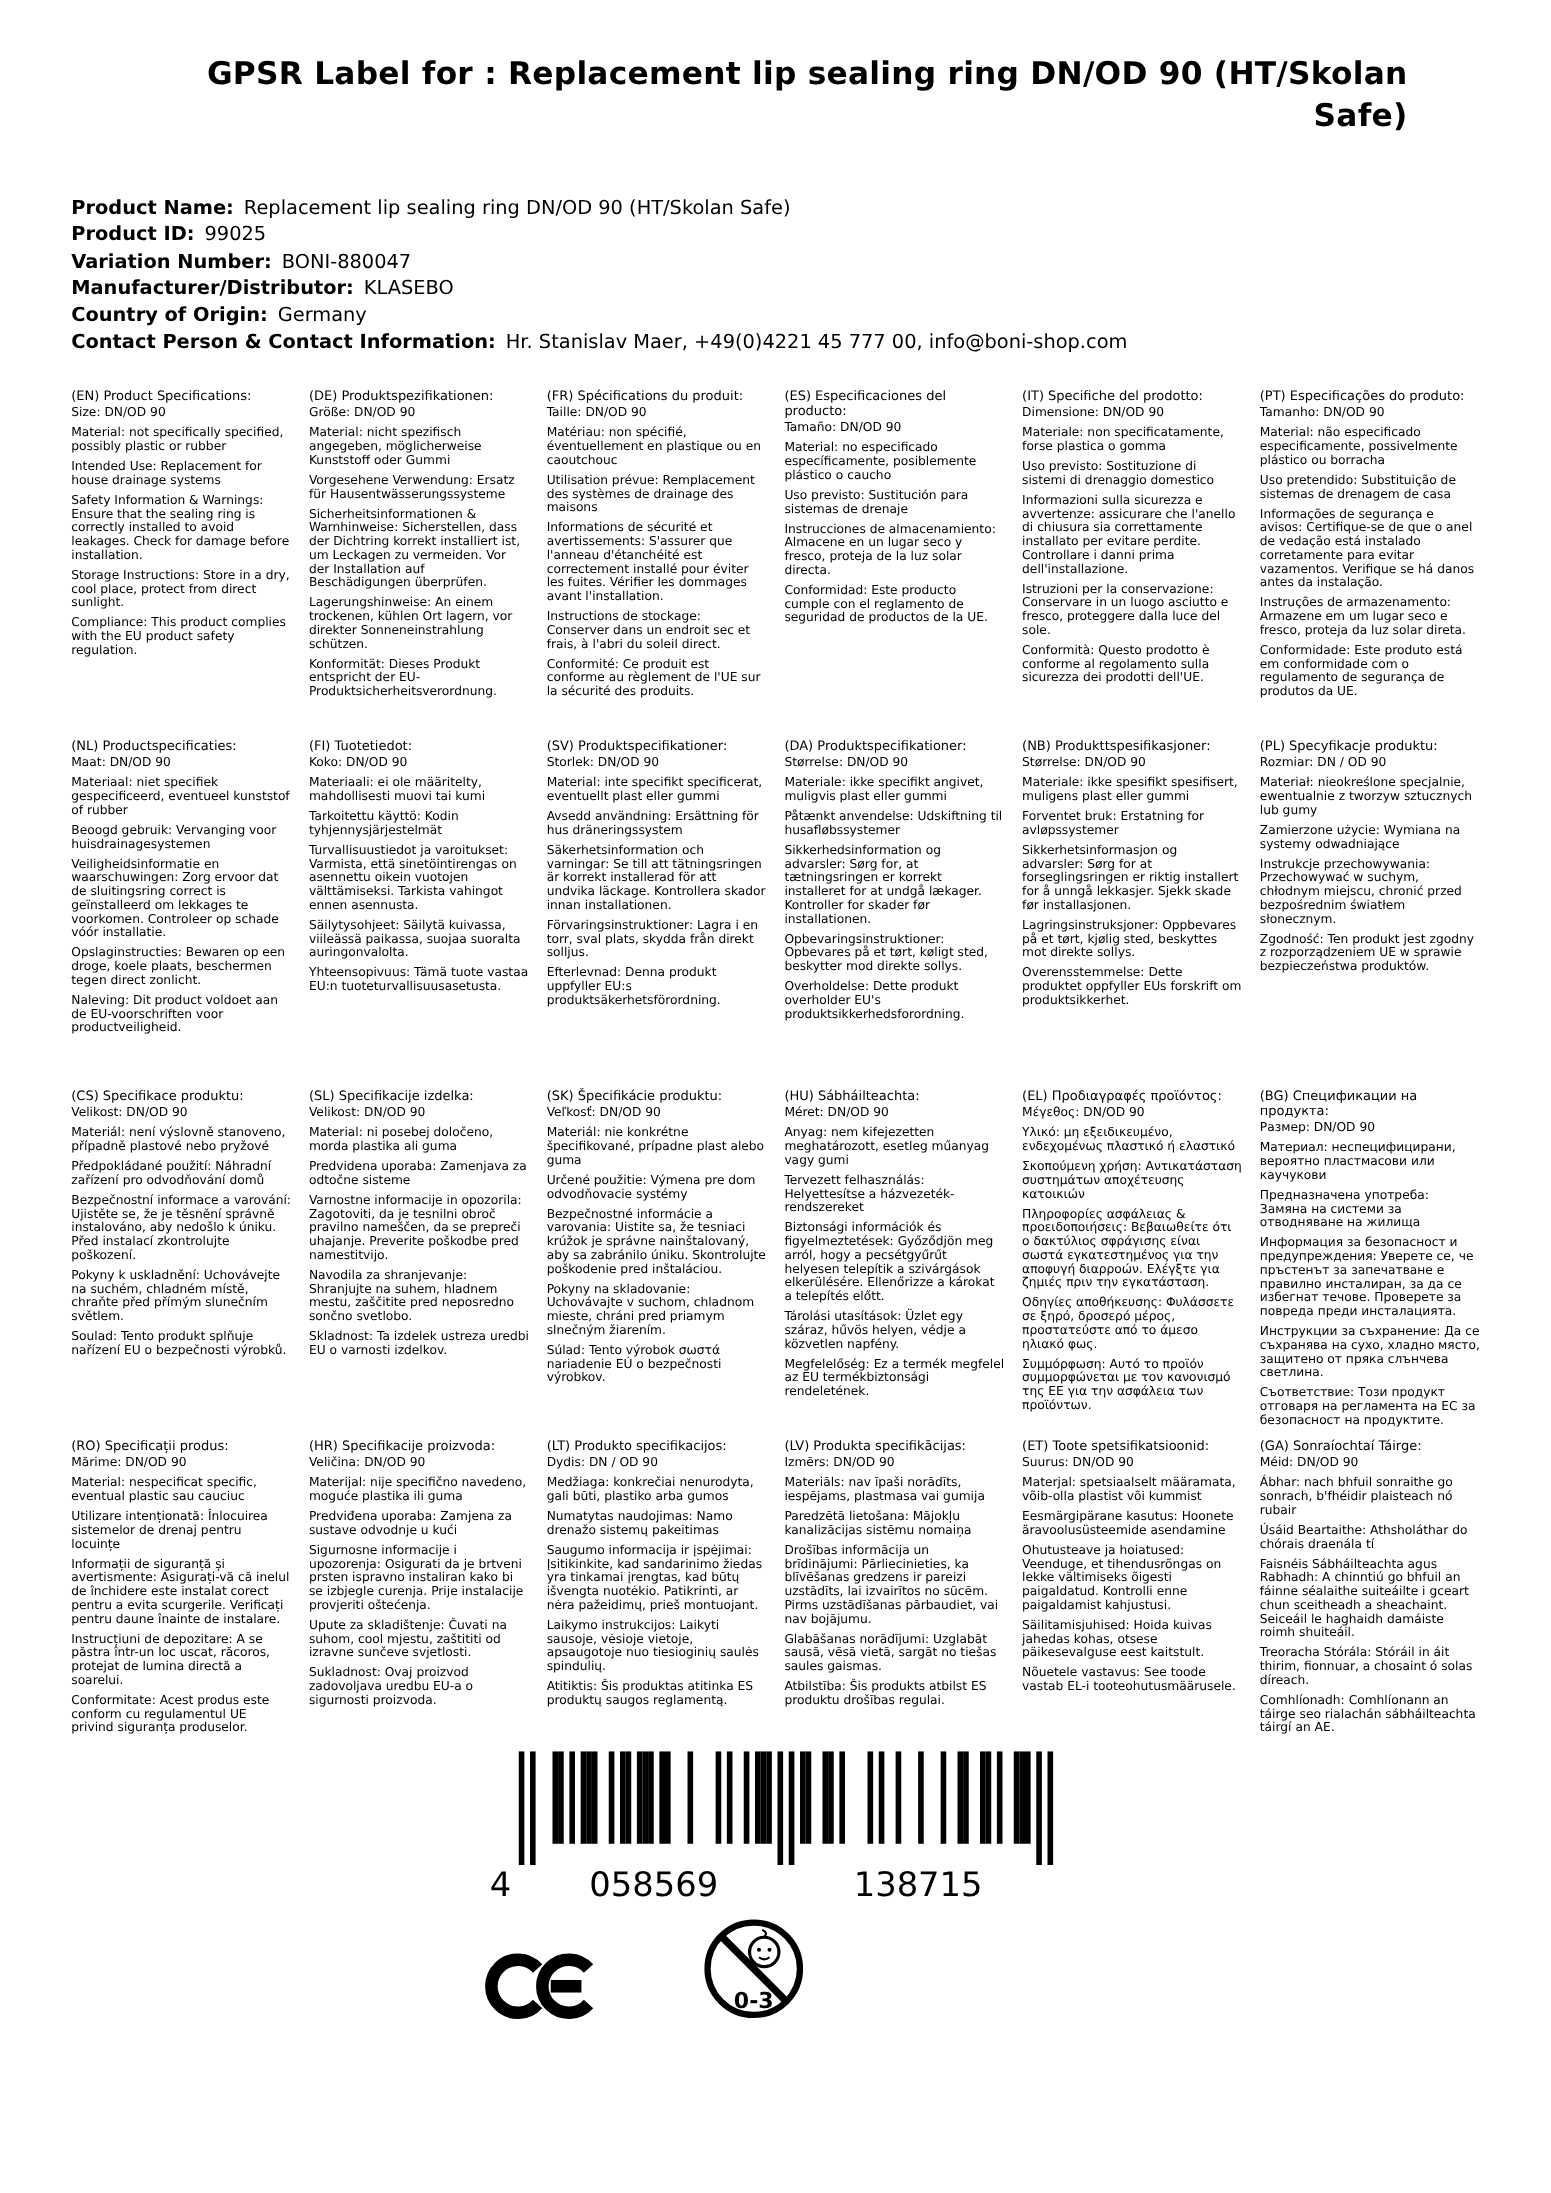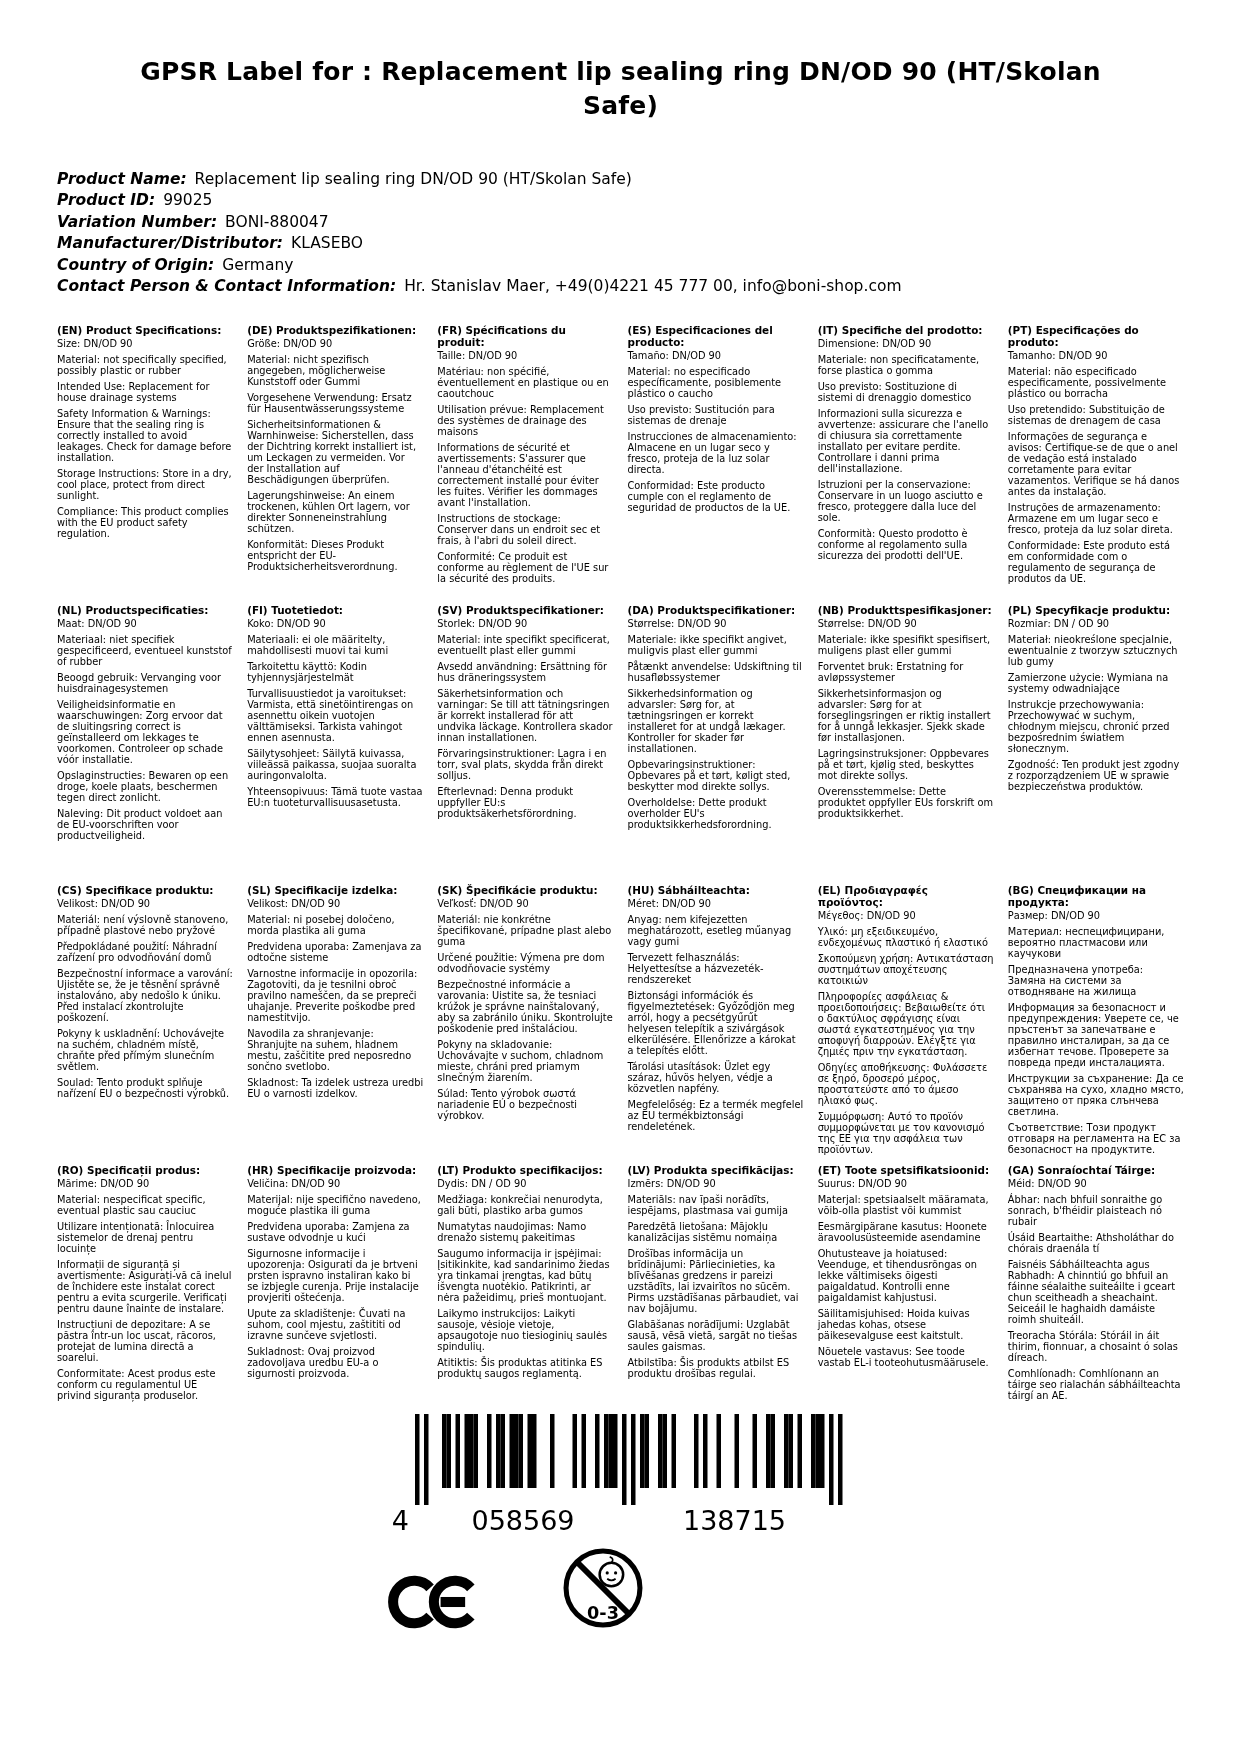--- a/index.html
+++ b/index.html
@@ -1,33 +1,33 @@
 <!DOCTYPE html>
 <html><head>
 <meta charset="utf-8">
 <style>
   html,body{margin:0;padding:0;background:#fff;}
   .page{
     position:relative;width:1241px;height:1754px;background:#fff;
     font-family:"DejaVu Sans","Liberation Sans",sans-serif;color:#000;overflow:hidden;
   }
   .title{
-    padding-top:55px;margin:0 115px;text-align:center;
+    padding-top:42px;margin:0 115px;text-align:right;
     font-size:25px;font-weight:bold;line-height:1.35;letter-spacing:.2px;
   }
   .product-info{margin:46px 60px 0 57px;font-size:15.5px;line-height:21.5px;}
   .info-row{white-space:nowrap;}
-  .info-label{font-weight:bold;margin-right:8px;font-style:italic;}
+  .info-label{font-weight:bold;margin-right:8px;}
   .spec-grid{
     display:grid;grid-template-columns:repeat(6,1fr);
     grid-template-rows:280px 280px 280px auto;
     column-gap:14px;margin:26px 57px 0;
   }
   .spec-block{overflow:visible;}
-  .spec-header{font-weight:bold;font-size:10.4px;line-height:12px;margin:0 0 2px;}
+  .spec-header{font-weight:normal;font-size:10.4px;line-height:12px;margin:0 0 2px;}
   .spec-block p{margin:0 0 5px;font-size:9.8px;line-height:11px;}
   .bottom{width:472px;margin:8px auto 0;}
   .barcode-wrap{width:472px;}
   .bc-digits{font-size:27px;font-family:"DejaVu Sans","Liberation Sans",sans-serif;}
   .marks{display:flex;align-items:flex-end;gap:78px;margin-top:10px;padding-left:2px;}
   svg{display:block;}
 </style>
 </head>
 <body>
 

